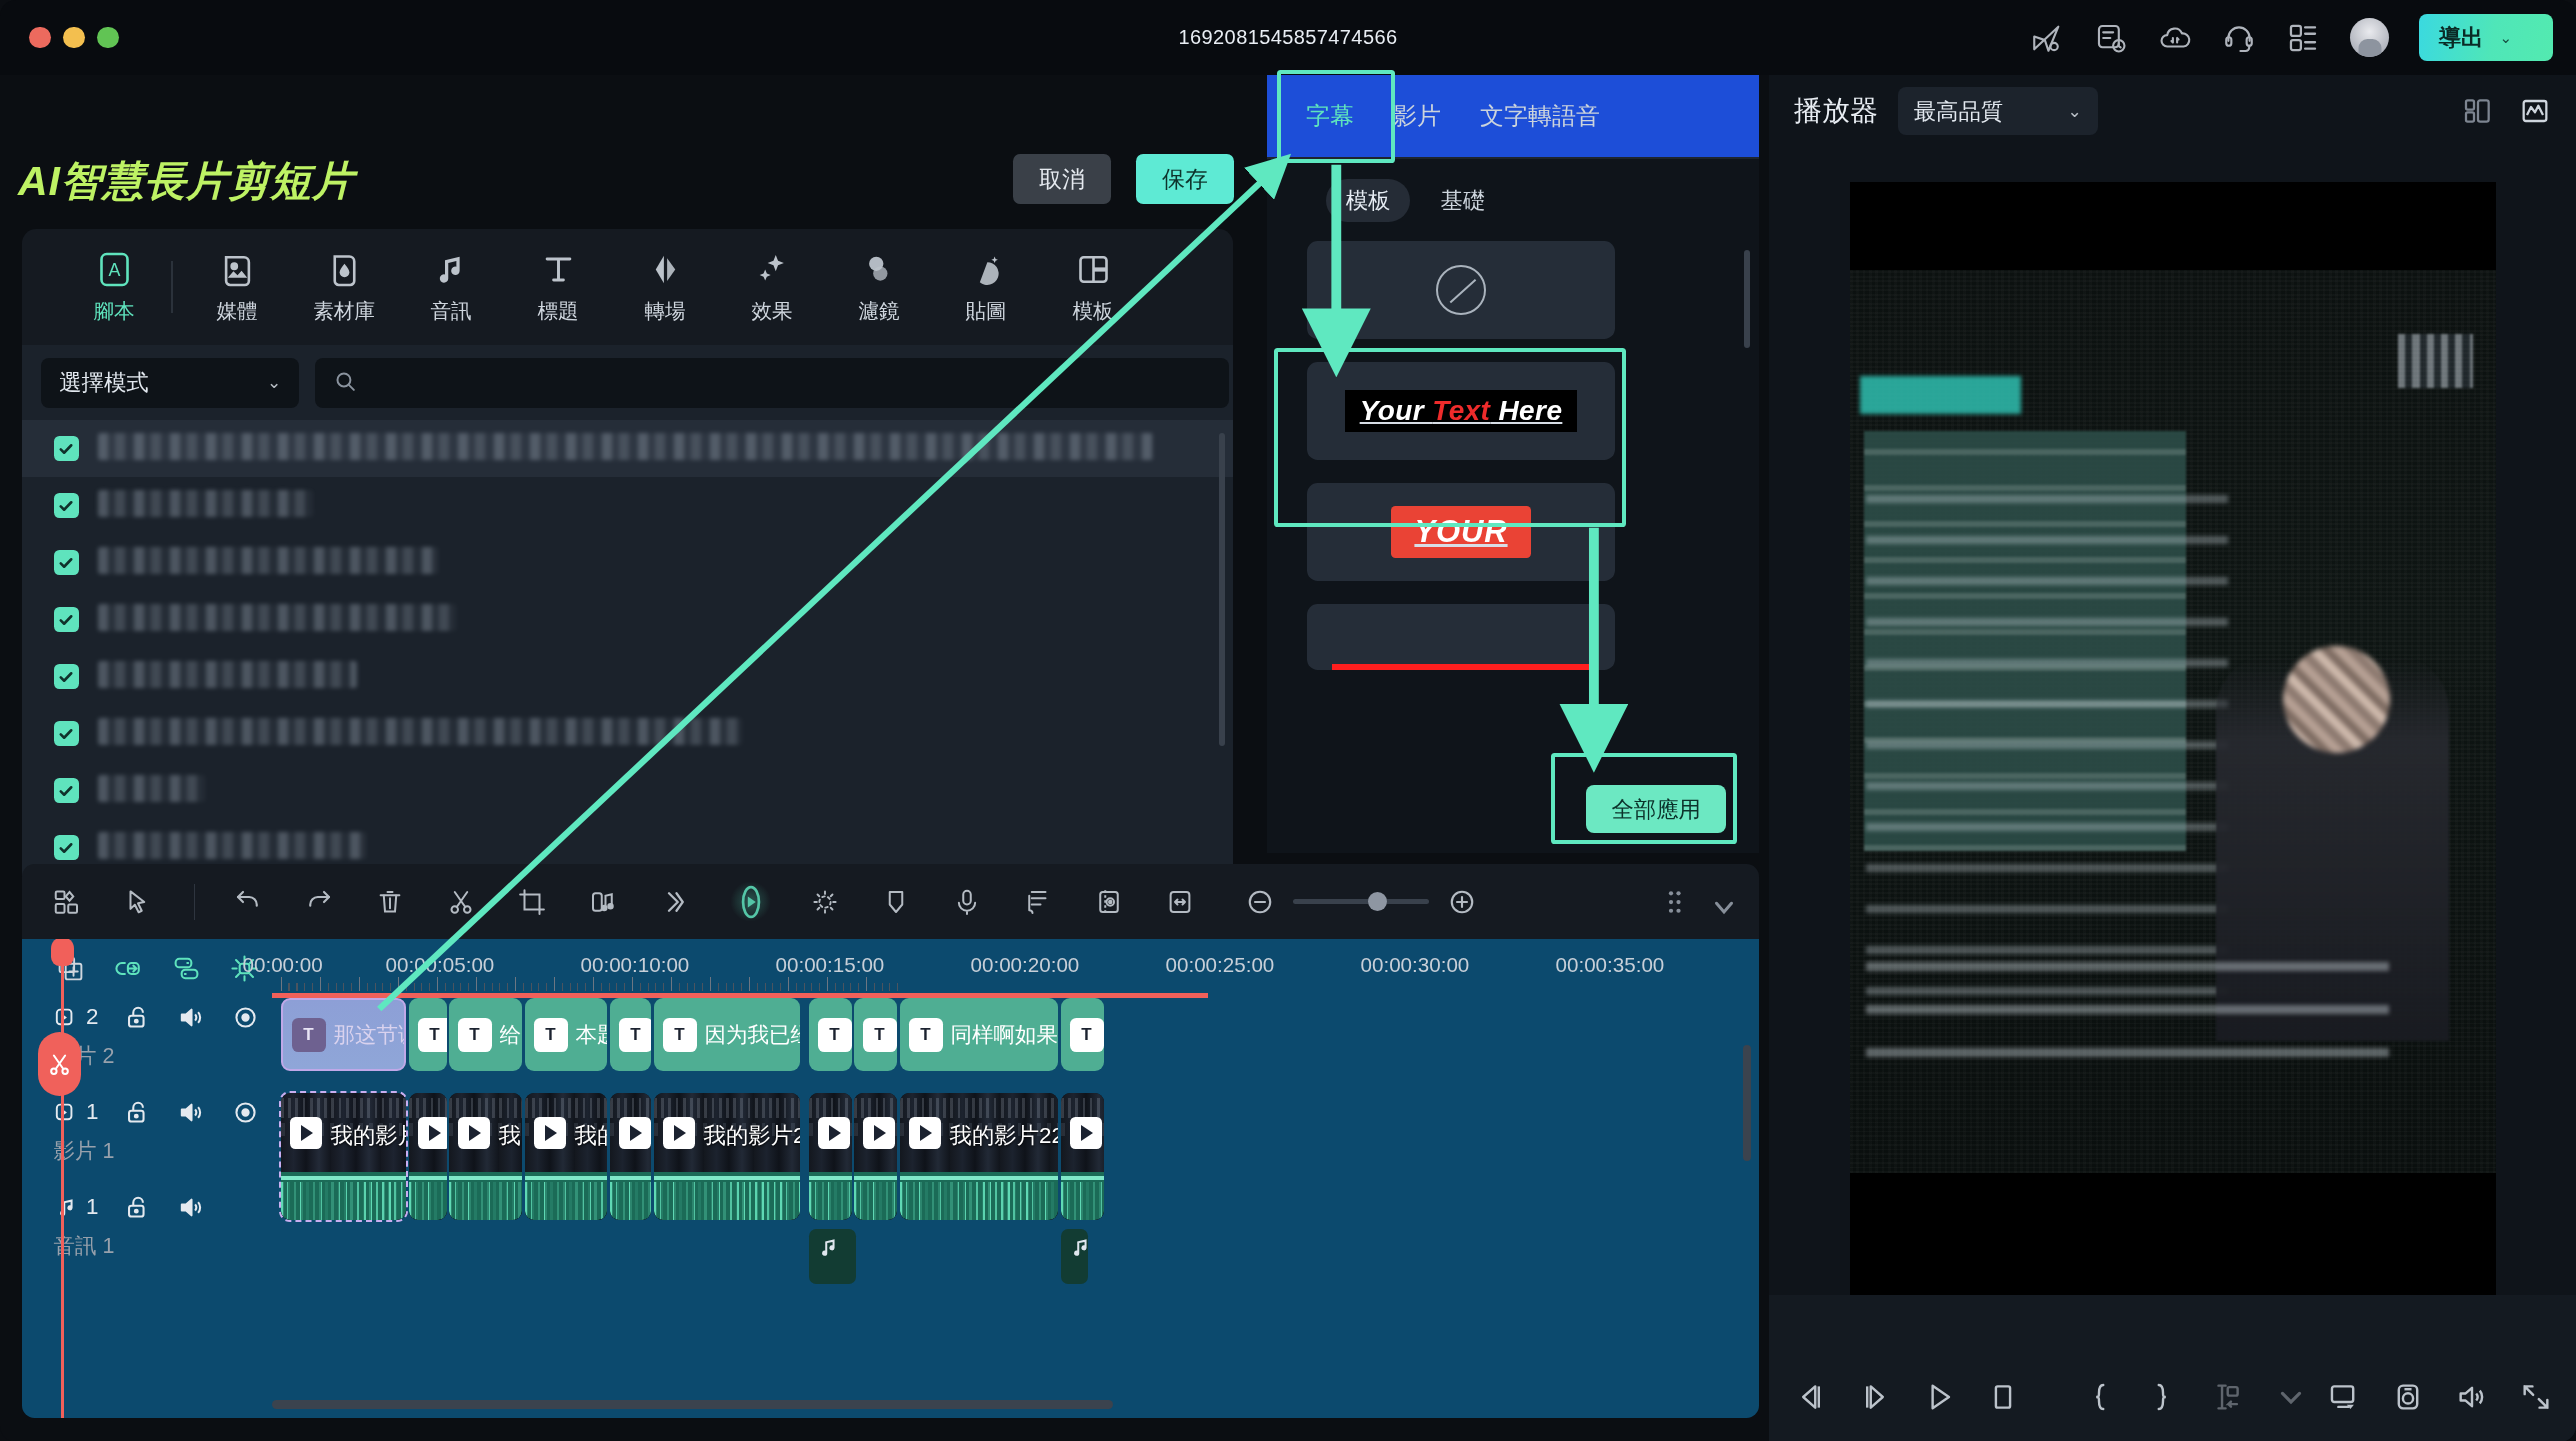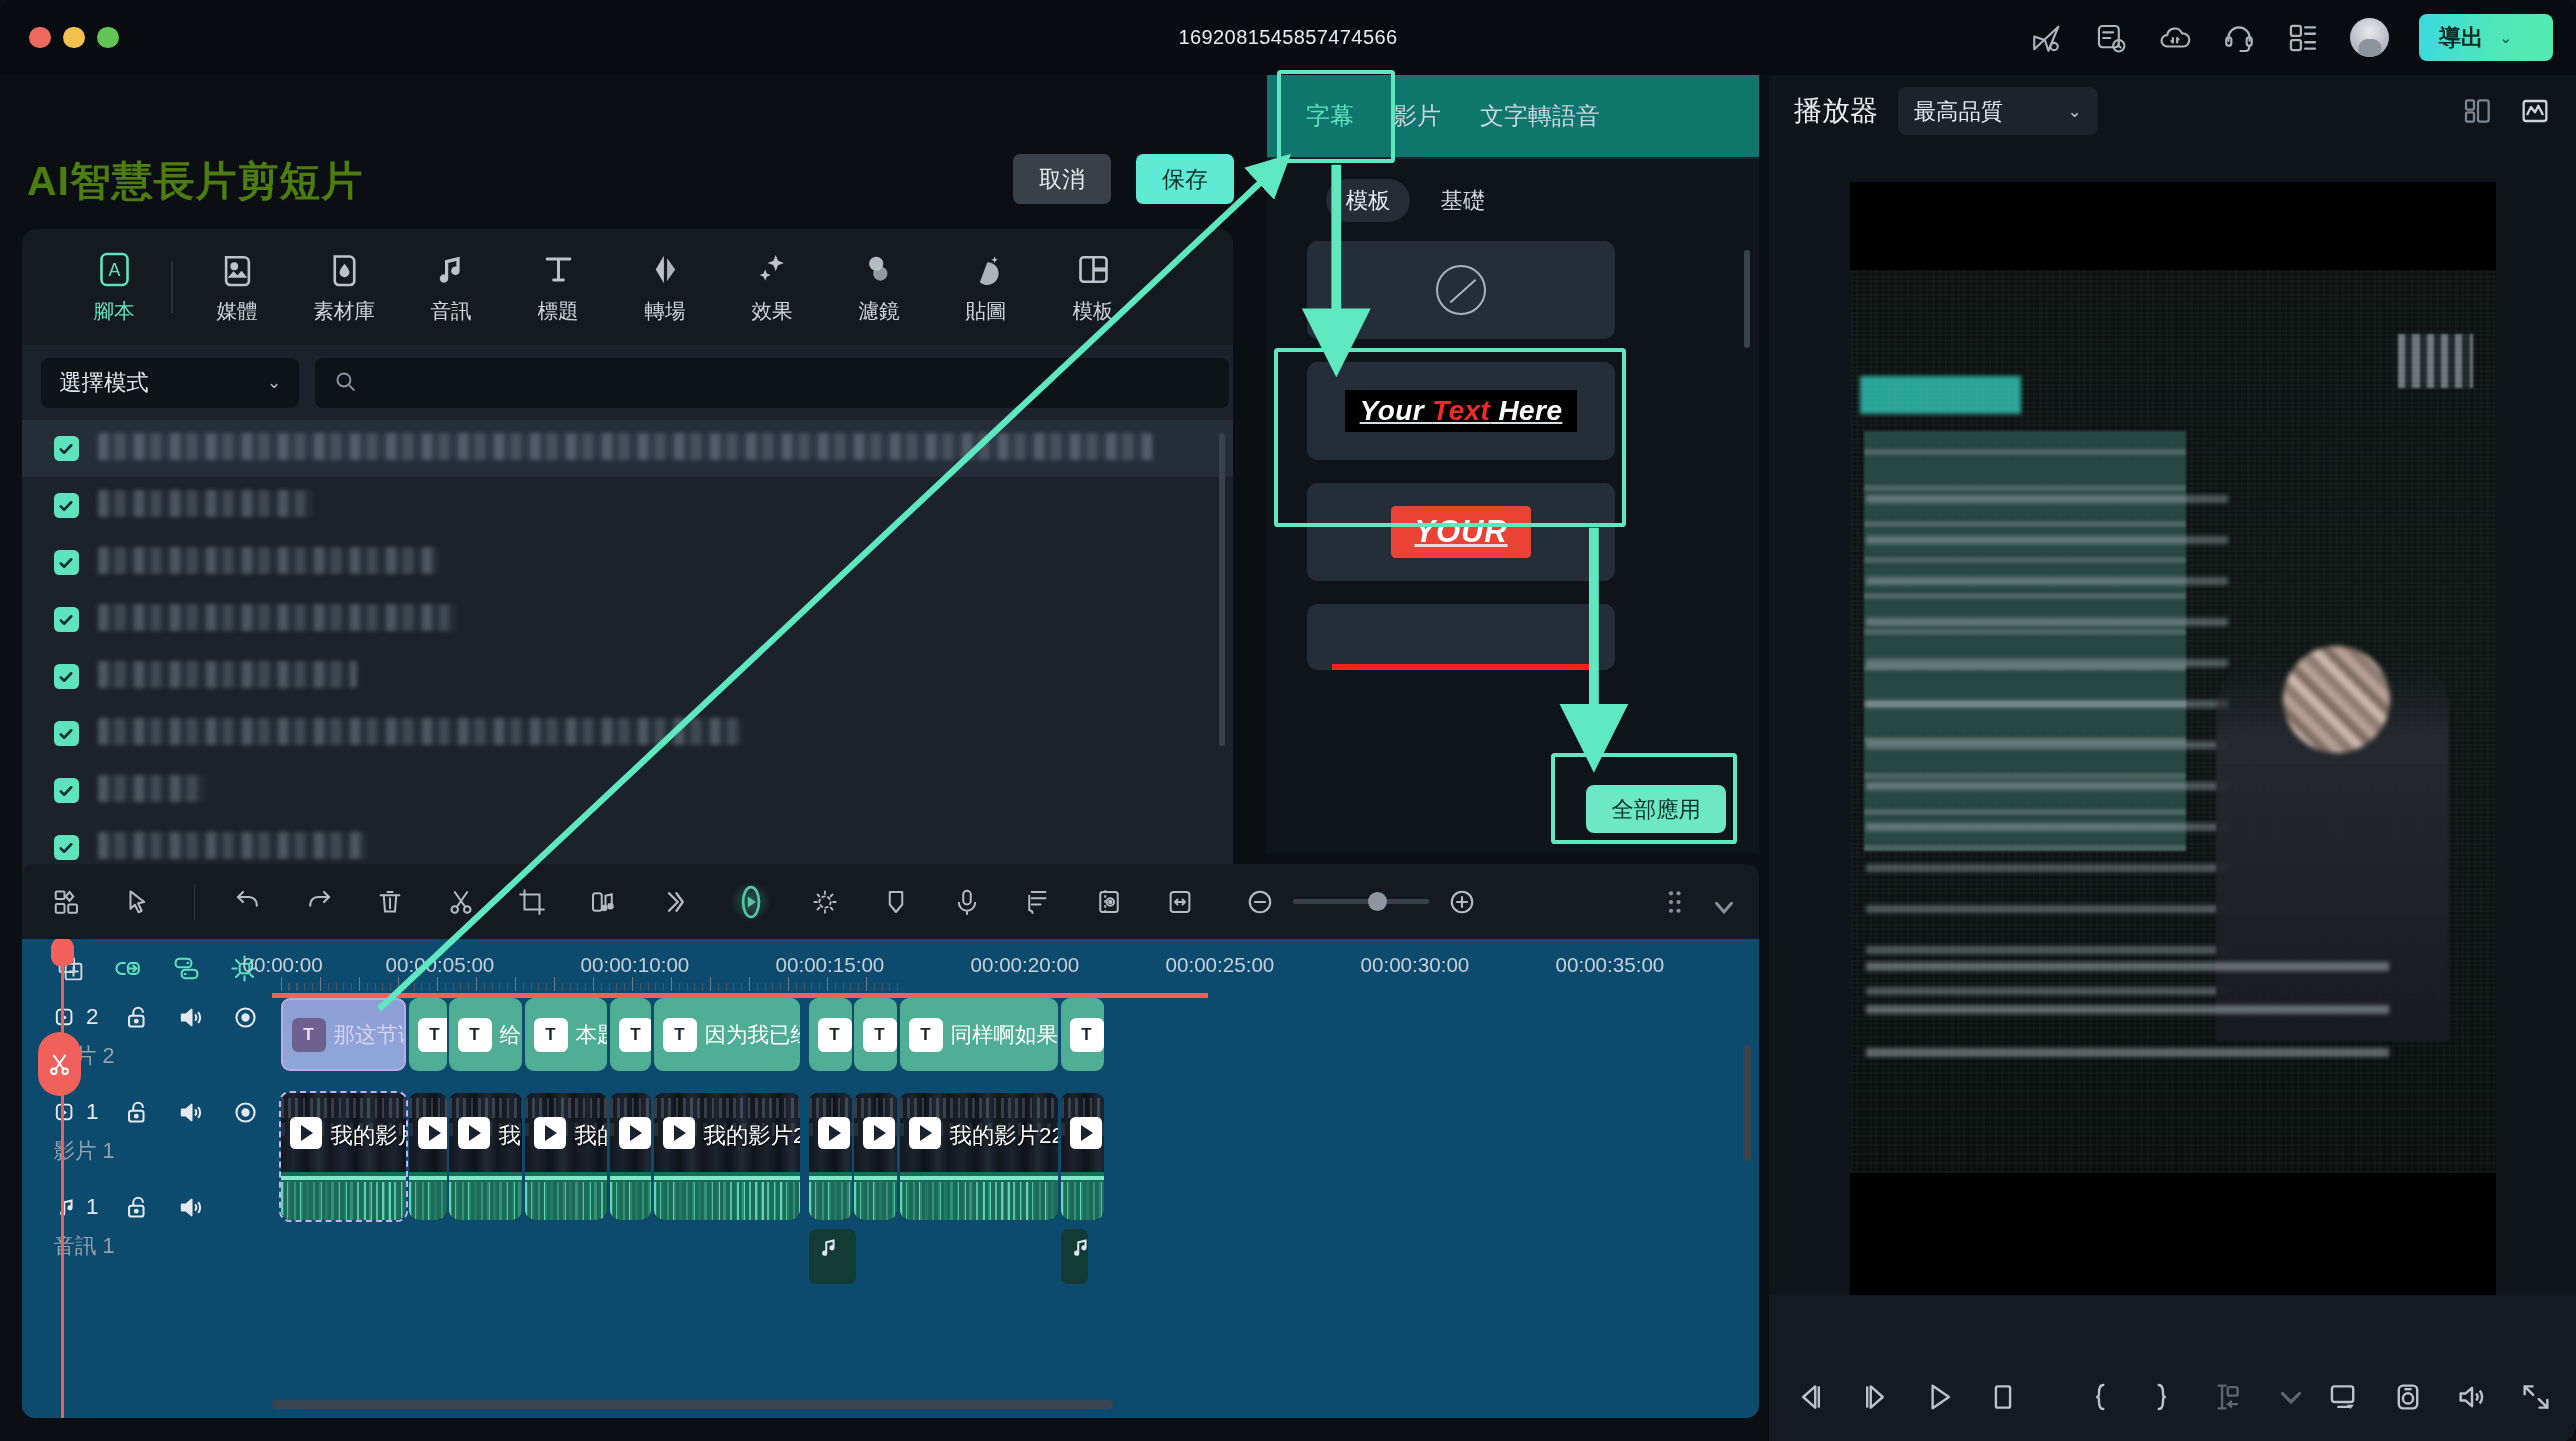--- a/index.html
+++ b/index.html
@@ -56,22 +56,22 @@
     display: flex; align-items: center; gap: 16px; cursor: pointer;
   }
   .export-btn .chev { font-size: 15px; font-weight: 400; opacity:.85; }
 
   
   .left-panel {
     position: absolute; left: 0; top: 75px; width: 1256px; height: 778px;
     background: #0b0e12;
   }
   .app-title {
-    position: absolute; left: 27px; top: 79px;
-    font-size: 41px; font-weight: 700; color: #4d7c0f; letter-spacing: 0.9px;
+    position: absolute; left: 18px; top: 79px;
+    font-size: 41px; font-weight: 700; color: #bef264; letter-spacing: 0.9px; font-style: italic;
   }
   .cancel-btn, .save-btn {
     position: absolute; top: 79px; height: 50px; width: 98px;
     border-radius: 7.2px; font-size: 23px;
     display: flex; align-items: center; justify-content: center; cursor: pointer;
   }
   .cancel-btn { left: 1013px; background: #3a4048; color: #e6eaf0; }
   .save-btn   { left: 1136px; background: #5eead4; color: #0e332c; }
 
   .nav-card {
@@ -142,21 +142,21 @@
   }
 
   
   .sub-panel {
     position: absolute; left: 1267px; top: 75px; width: 492px; height: 778px;
     background: #0f141a;
   }
   .sub-tabs {
     position: absolute; left: 0; top: 0; width: 492px; height: 82px;
     display: flex; align-items: center; gap: 39px; padding-left: 39px;
-    background: #0f766e;
+    background: #1d4ed8;
   }
   .sub-tab { font-size: 24px; color: #ccd4dc; cursor: pointer; }
   .sub-tab.active { color: #5fe3bd; }
   .sub-tabs-divider {
     position:absolute; left:0; top:82px; width:492px; height:1.8px; background:#1e252e;
   }
   .sub-sub-tabs {
     position: absolute; left: 0; top: 98px; width: 492px; height: 55px;
     display: flex; align-items: center; gap: 10.7px; padding-left: 59px;
   }

